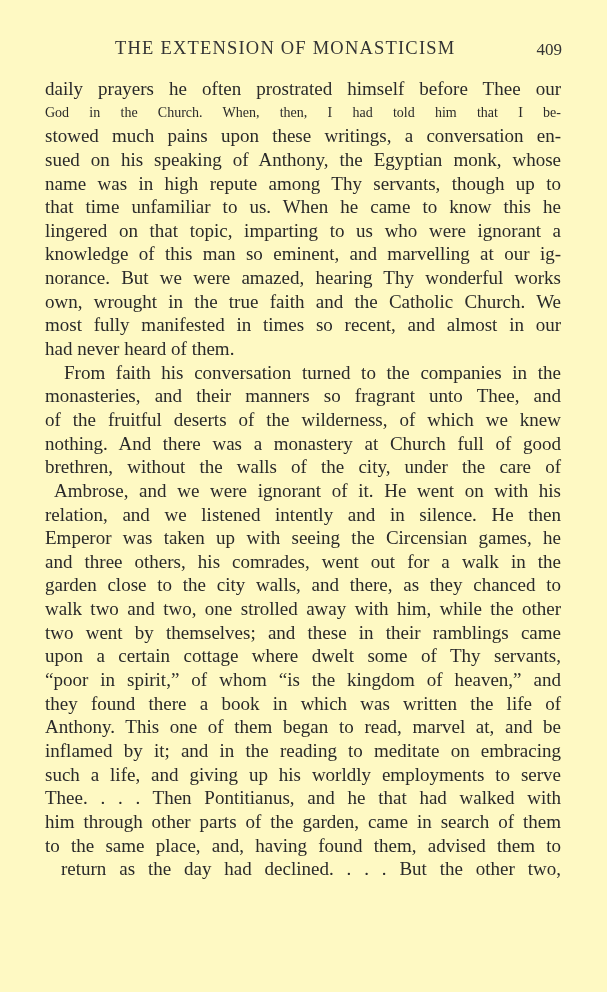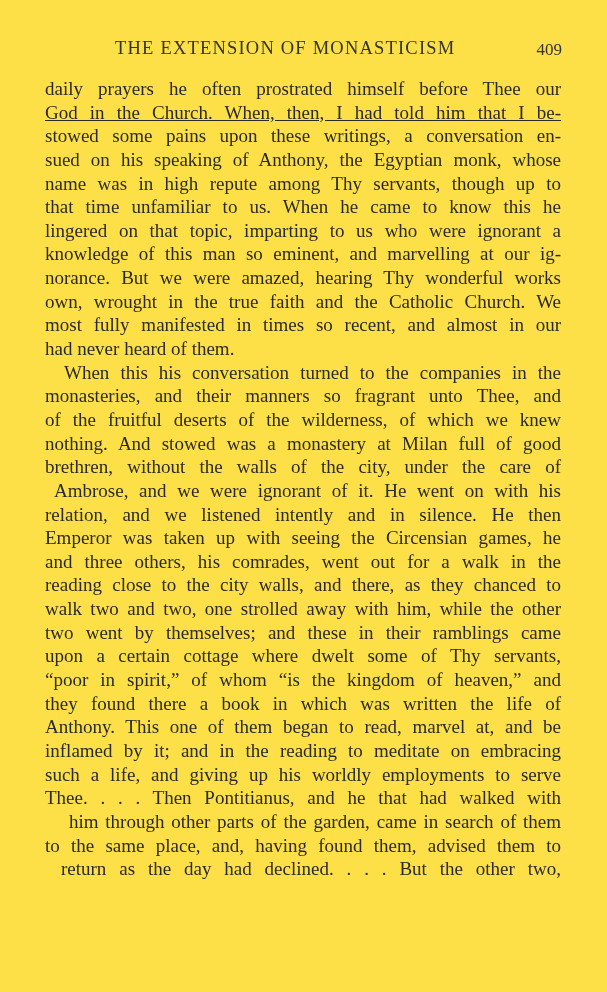--- a/index.html
+++ b/index.html
@@ -13,21 +13,21 @@
       position: relative;
       overflow: hidden;
       font-family: "Liberation Serif", "DejaVu Serif", serif;
       color: #2a2a2a;
     }
     .page {
       position: absolute;
       left: 0; top: 0;
       width: 607px;
       height: 992px;
-      background: #fde047;
+      background: #fef9c3;
     }
     .running-head {
       position: absolute;
       top: 38px;
       left: 45px;
       width: 517px;
       height: 26px;
     }
     .running-title {
       position: absolute;
@@ -74,50 +74,50 @@
 
 <div class="page">
   <div class="running-head">
     <span class="running-title">THE EXTENSION OF MONASTICISM</span>
     <span class="page-number">409</span>
   </div>
 
   <div class="body-text">
     <div>
       <span class="line" style="font-size: 19px;">daily prayers he often prostrated himself before Thee our</span>
-      <span class="line" style="font-size: 19px; text-decoration: underline;">God in the Church.  When, then, I had told him that I be-</span>
-      <span class="line" style="font-size: 19px;">stowed some pains upon these writings, a conversation en-</span>
+      <span class="line" style="font-size: 14px;">God in the Church.  When, then, I had told him that I be-</span>
+      <span class="line" style="font-size: 19px;">stowed much pains upon these writings, a conversation en-</span>
       <span class="line" style="font-size: 19px;">sued on his speaking of Anthony, the Egyptian monk, whose</span>
       <span class="line" style="font-size: 19px;">name was in high repute among Thy servants, though up to</span>
       <span class="line" style="font-size: 19px;">that time unfamiliar to us.  When he came to know this he</span>
       <span class="line" style="font-size: 19px;">lingered on that topic, imparting to us who were ignorant a</span>
       <span class="line" style="font-size: 19px;">knowledge of this man so eminent, and marvelling at our ig-</span>
       <span class="line" style="font-size: 19px;">norance.  But we were amazed, hearing Thy wonderful works</span>
       <span class="line" style="font-size: 19px;">own, wrought in the true faith and the Catholic Church.  We</span>
       <span class="line" style="font-size: 19px;">most fully manifested in times so recent, and almost in our</span>
       <span class="line last" style="font-size: 19px;">had never heard of them.</span>
     </div>
     <div>
-      <span class="line indent" style="font-size: 19px;">When this his conversation turned to the companies in the</span>
+      <span class="line indent" style="font-size: 19px;">From faith his conversation turned to the companies in the</span>
       <span class="line" style="font-size: 19px;">monasteries, and their manners so fragrant unto Thee, and</span>
       <span class="line" style="font-size: 19px;">of the fruitful deserts of the wilderness, of which we knew</span>
-      <span class="line" style="font-size: 19px;">nothing.  And stowed was a monastery at Milan full of good</span>
+      <span class="line" style="font-size: 19px;">nothing.  And there was a monastery at Church full of good</span>
       <span class="line" style="font-size: 19px;">brethren, without the walls of the city, under the care of</span>
       <span class="line" style="font-size: 19px; margin-left: 9px;">Ambrose, and we were ignorant of it.  He went on with his</span>
       <span class="line" style="font-size: 19px;">relation, and we listened intently and in silence.  He then</span>
       <span class="line" style="font-size: 19px;">Emperor was taken up with seeing the Circensian games, he</span>
       <span class="line" style="font-size: 19px;">and three others, his comrades, went out for a walk in the</span>
-      <span class="line" style="font-size: 19px;">reading close to the city walls, and there, as they chanced to</span>
+      <span class="line" style="font-size: 19px;">garden close to the city walls, and there, as they chanced to</span>
       <span class="line" style="font-size: 19px;">walk two and two, one strolled away with him, while the other</span>
       <span class="line" style="font-size: 19px;">two went by themselves; and these in their ramblings came</span>
       <span class="line" style="font-size: 19px;">upon a certain cottage where dwelt some of Thy servants,</span>
       <span class="line" style="font-size: 19px;">“poor in spirit,” of whom “is the kingdom of heaven,” and</span>
       <span class="line" style="font-size: 19px;">they found there a book in which was written the life of</span>
       <span class="line" style="font-size: 19px;">Anthony.  This one of them began to read, marvel at, and be</span>
       <span class="line" style="font-size: 19px;">inflamed by it; and in the reading to meditate on embracing</span>
       <span class="line" style="font-size: 19px;">such a life, and giving up his worldly employments to serve</span>
       <span class="line" style="font-size: 19px;">Thee. . . . Then Pontitianus, and he that had walked with</span>
-      <span class="line" style="font-size: 19px; margin-left: 24px;">him through other parts of the garden, came in search of them</span>
+      <span class="line" style="font-size: 19px;">him through other parts of the garden, came in search of them</span>
       <span class="line" style="font-size: 19px;">to the same place, and, having found them, advised them to</span>
       <span class="line" style="font-size: 19px; margin-left: 16px;">return as the day had declined. . . . But the other two,</span>
     </div>
   </div>
 </div>
 
 </body></html>

